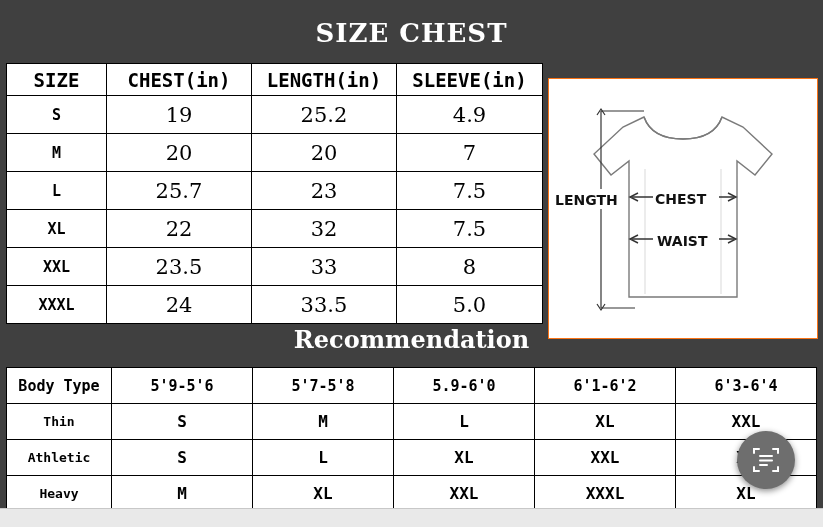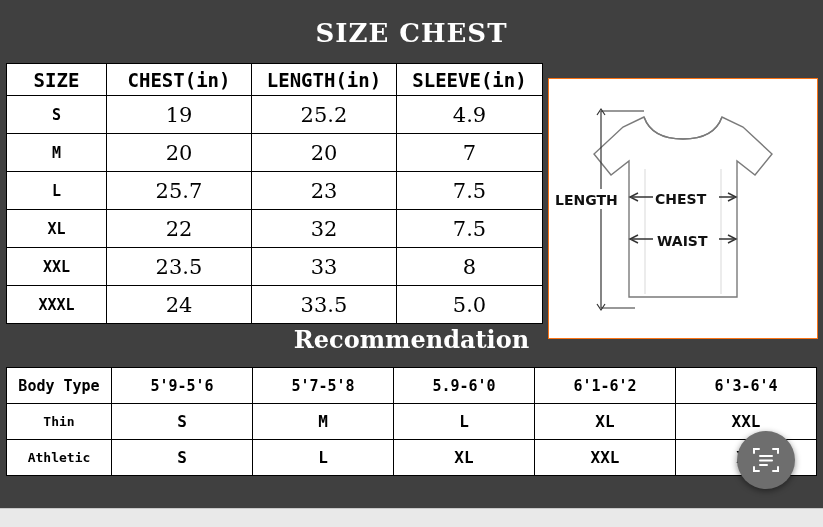--- a/index.html
+++ b/index.html
@@ -296,20 +296,28 @@
           <td class="val">L</td>
           <td class="val">XL</td>
           <td class="val">XXL</td>
         </tr>
         <tr>
           <td class="rowlabel">Athletic</td>
           <td class="val">S</td>
           <td class="val">L</td>
           <td class="val">XL</td>
           <td class="val">XXL</td>
+          <td class="val">XL</td>
+        </tr>
+        <tr>
+          <td class="rowlabel">Heavy</td>
+          <td class="val">M</td>
+          <td class="val">XL</td>
+          <td class="val">XXL</td>
+          <td class="val">XXXL</td>
           <td class="val">XL</td>
         </tr>
       </tbody>
     </table>
   </div>
 
   <div class="fab">
     <span>
       <svg width="30" height="30" viewBox="0 0 30 30" xmlns="http://www.w3.org/2000/svg">
         <g fill="none" stroke="#ffffff" stroke-width="2" stroke-linecap="round">

